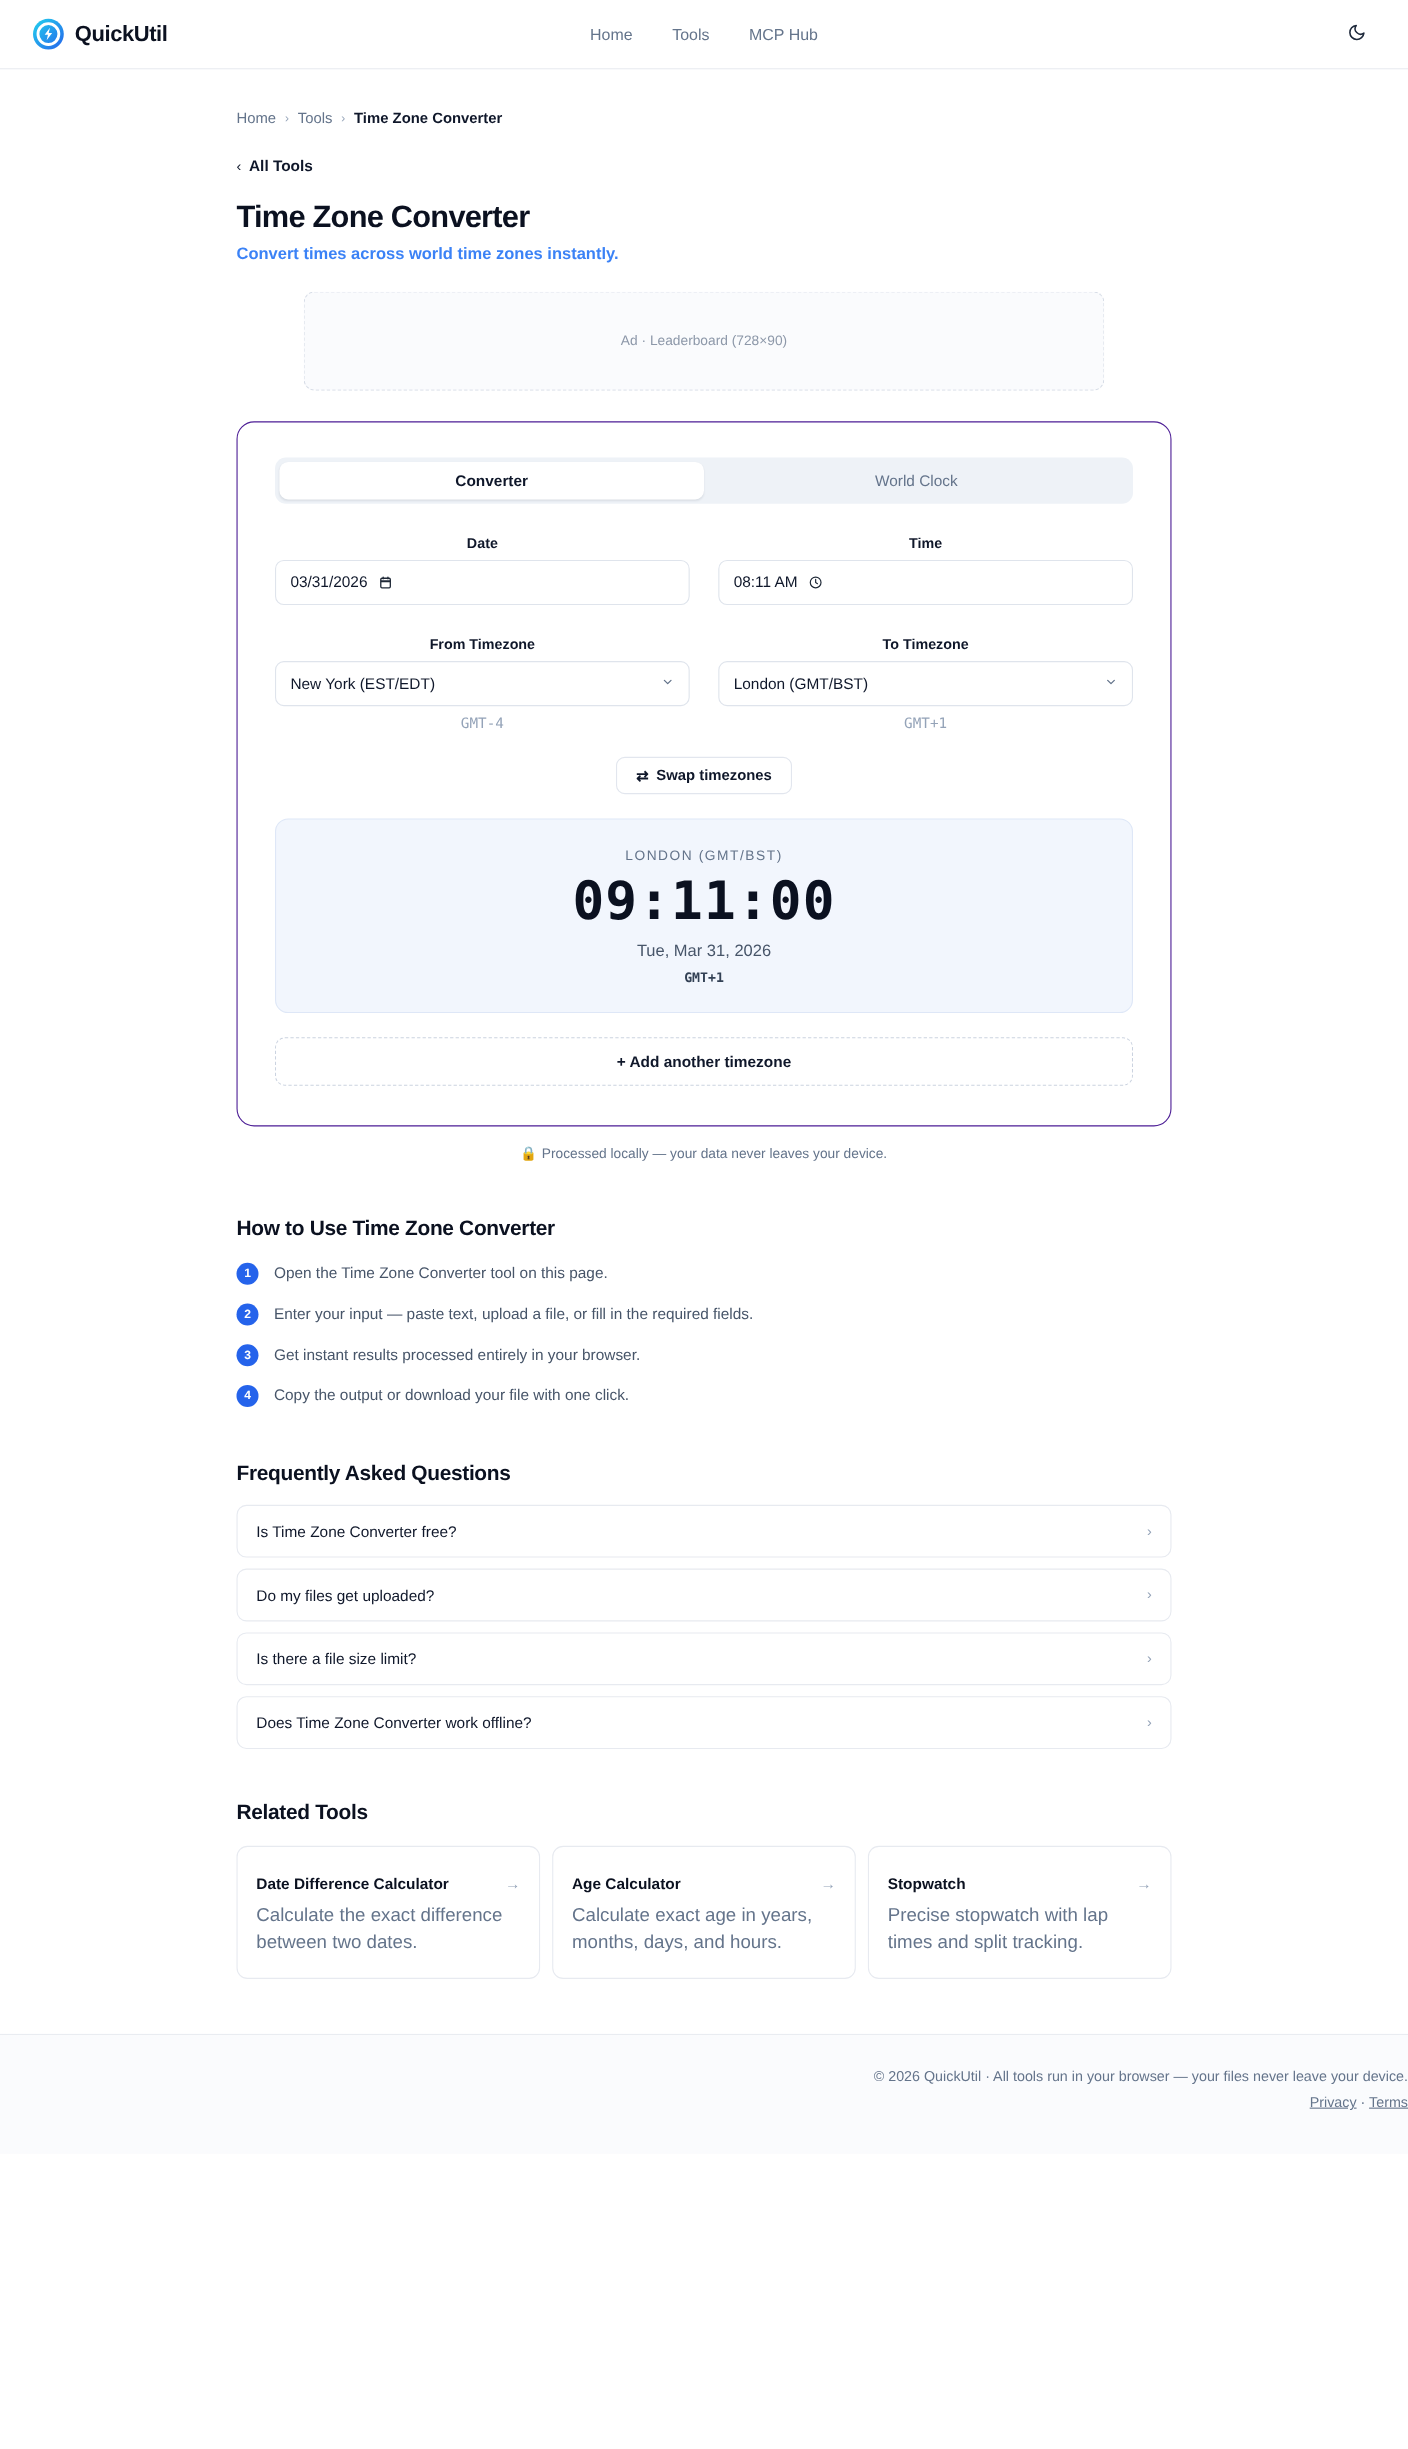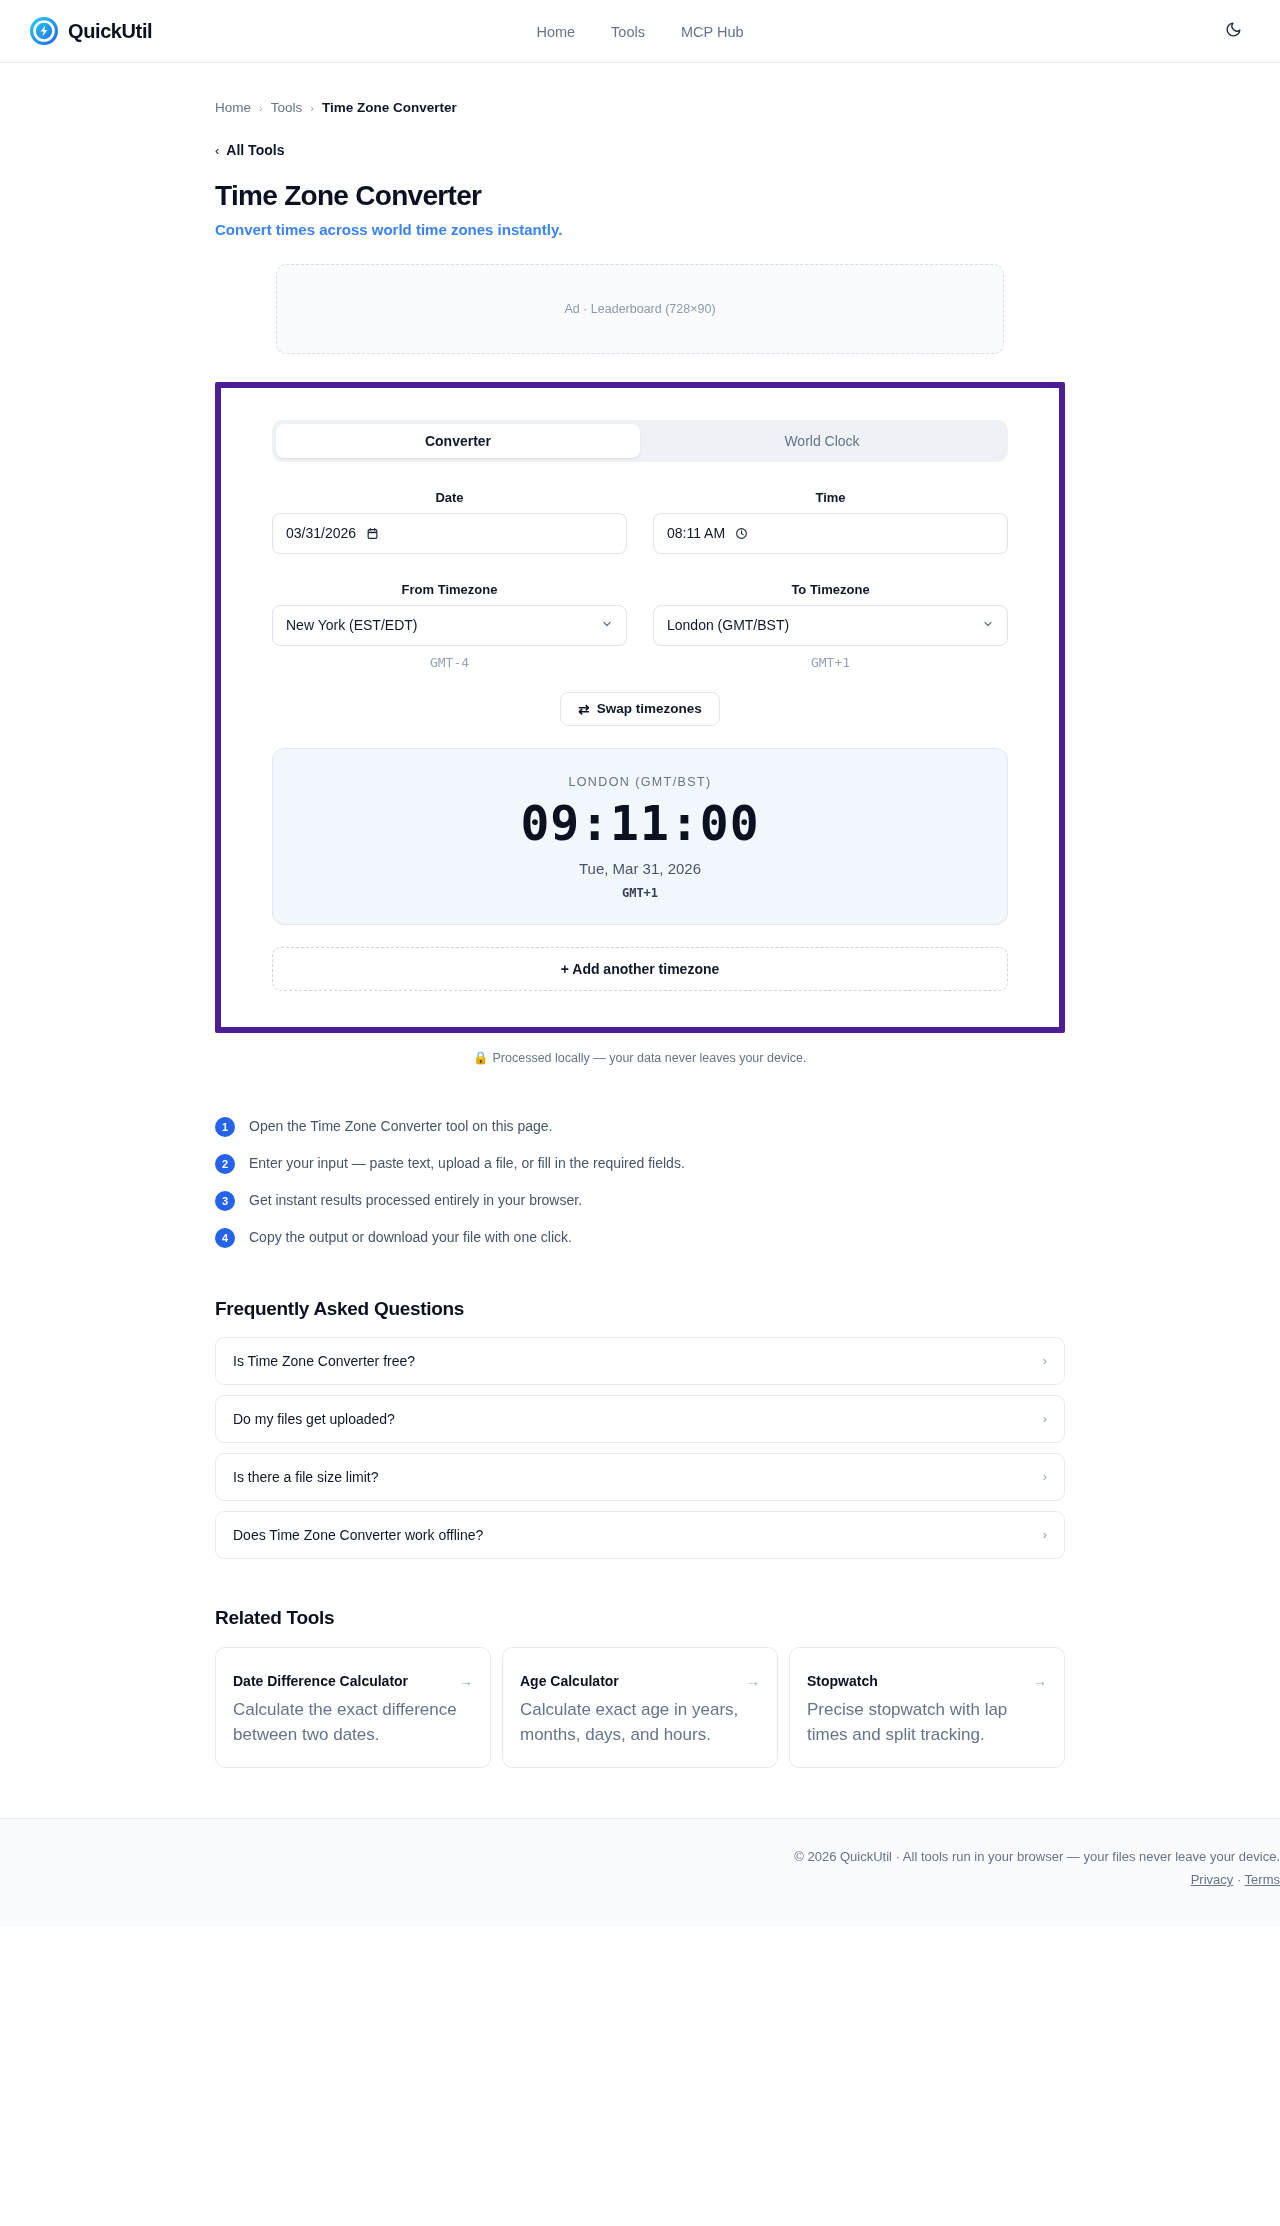--- a/index.html
+++ b/index.html
@@ -94,22 +94,22 @@
     margin: 30px auto 0; width: 300px; height: 250px;
     border: 1px dashed #d7dde7; border-radius: 6px;
     background: #fafbfd;
     display: flex; align-items: center; justify-content: center;
     font-size: 12.5px; color: #8d98a9;
   }
 
   
   .tool-card {
     margin-top: 28px; background: #fff;
-    border: 6px solid #4c1d95; border-radius: 2px;
-    padding: 32px 51px 36px;
+    border: 1px solid #4c1d95; border-radius: 16px;
+    padding: 32px 34px 36px;
   }
   .tabs {
     display: flex; background: #eef2f7; border-radius: 10px;
     padding: 4px; gap: 0;
   }
   .tab {
     flex: 1; text-align: center; padding: 9px 0; border-radius: 8px;
     font-size: 14px; color: #64748b; cursor: pointer; border: none;
     background: transparent; font-family: inherit;
   }
@@ -368,20 +368,21 @@
         <div class="result-offset">GMT+1</div>
       </div>
 
       <button class="add-tz">+ Add another timezone</button>
     </div>
 
     <div class="privacy-note">🔒 Processed locally — your data never leaves your device.</div>
 
     
     <div class="howto">
+      <h2 class="section-title">How to Use Time Zone Converter</h2>
       <div class="step">
         <span class="step-num">1</span>
         <span class="step-text">Open the Time Zone Converter tool on this page.</span>
       </div>
       <div class="step">
         <span class="step-num">2</span>
         <span class="step-text">Enter your input — paste text, upload a file, or fill in the required fields.</span>
       </div>
       <div class="step">
         <span class="step-num">3</span>

